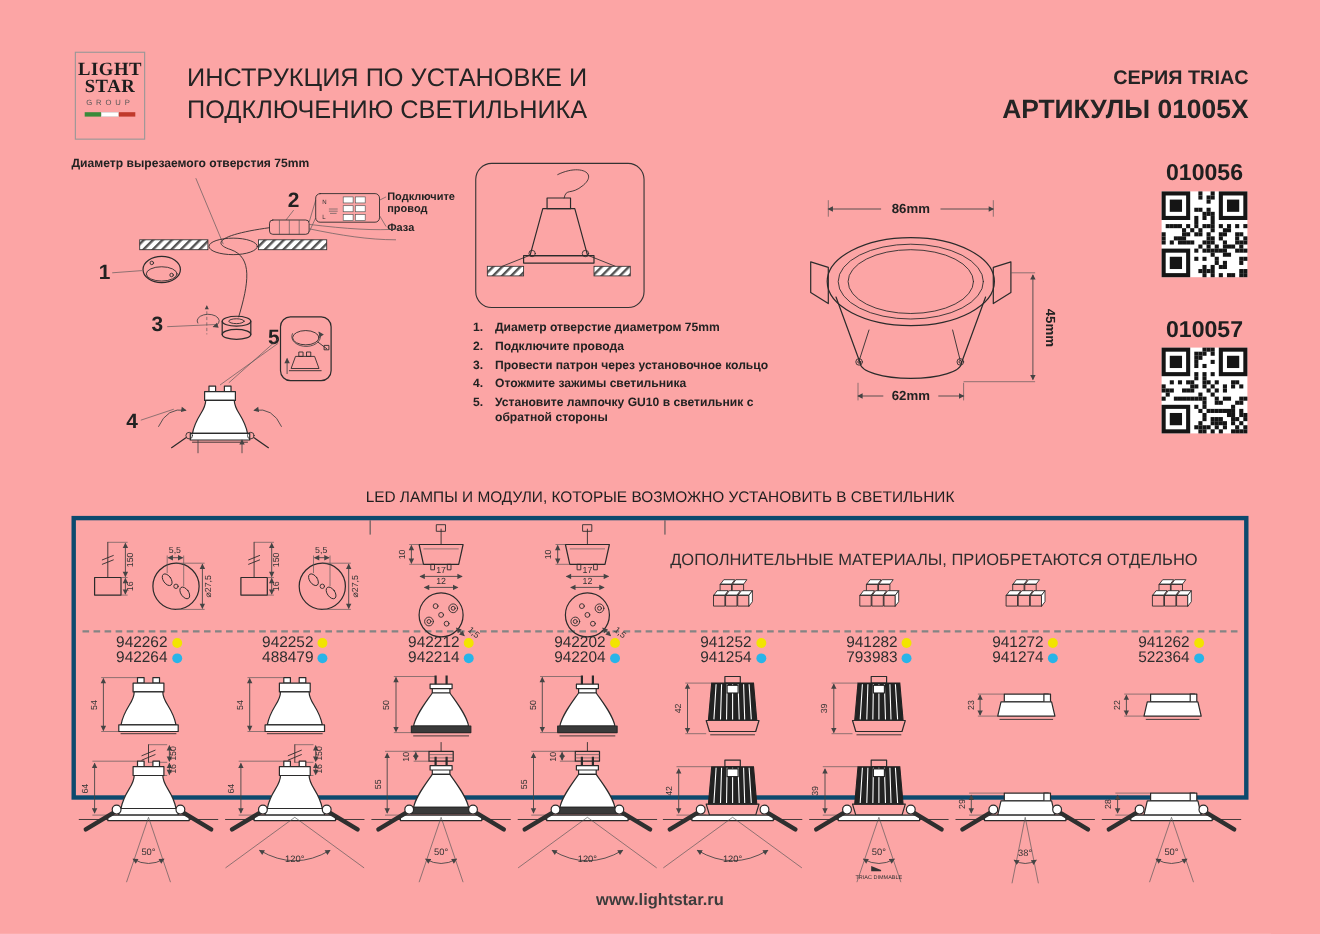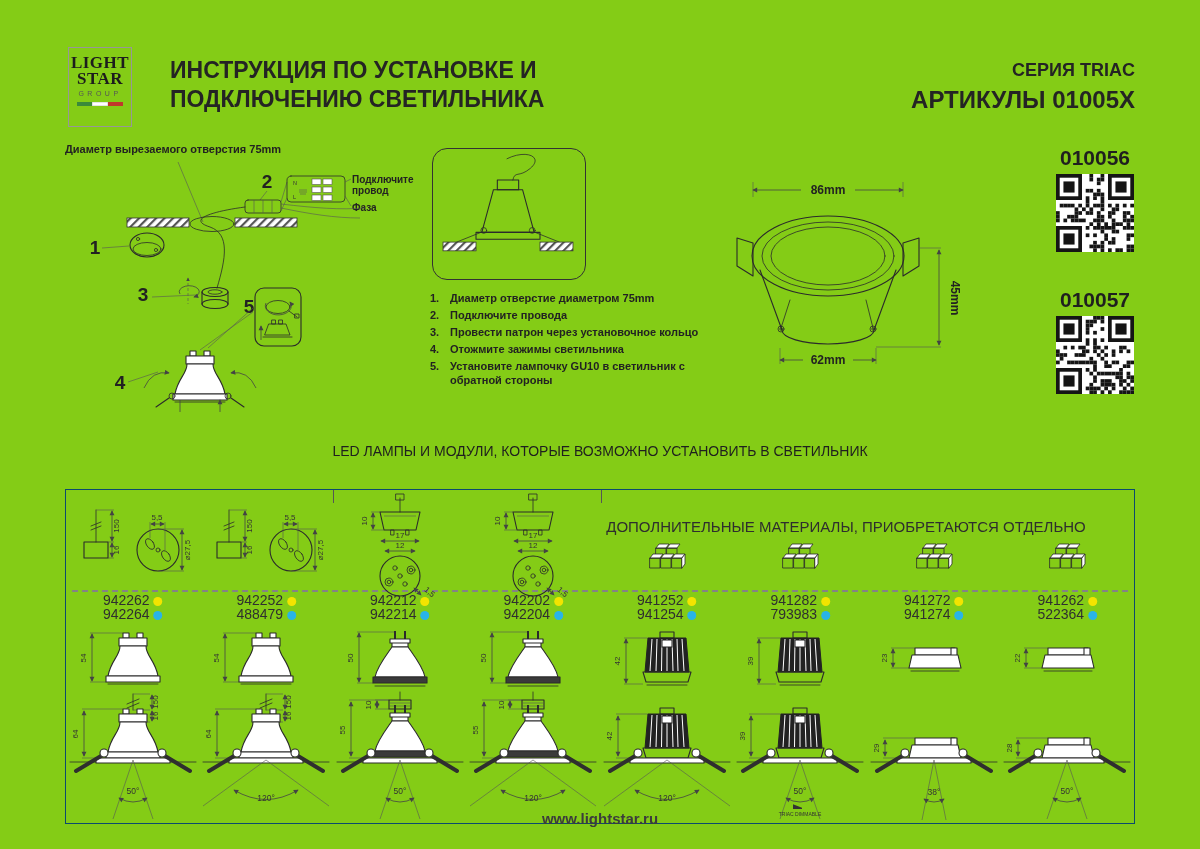--- a/index.html
+++ b/index.html
@@ -1,42 +1,42 @@
 <!DOCTYPE html>
 <html style="--dot-warm: #f2e400; --dot-cool: #29b4e8; --flag-green: #3a8a3a; --flag-red: #c0392b;"><head>
 <meta charset="utf-8">
 <style>
   html,body{margin:0;padding:0;background:#fff;}
-  #page{position:relative;width:1200px;height:849px;background:#84cc16;overflow:hidden;
+  #page{position:relative;width:1200px;height:849px;background:#fca5a5;overflow:hidden;
         font-family:"Liberation Sans",sans-serif;color:#2a2a2a;}
   .abs{position:absolute;}
   
   .logo-box{left:68px;top:47px;width:64px;height:80px;border:1px solid #979797;text-align:center;padding-top:7px;box-sizing:border-box;}
   .logo-word{font-family:"Liberation Serif",serif;font-weight:bold;font-size:17px;line-height:16px;color:#1d1d1d;letter-spacing:.5px;}
   .logo-group{font-size:7px;letter-spacing:3.5px;color:#555;margin-top:3px;}
   .flag{margin:5px auto 0;width:46px;height:4px;display:flex;}
   .flag span{flex:1;height:4px;display:block;}
   .f-g{background:var(--flag-green,#3a8a3a);} .f-w{background:#fff;box-shadow:inset 0 0 0 .5px #c9c9c9;} .f-r{background:var(--flag-red,#c0392b);}
-  .main-title{left:170px;top:56px;font-size:23px;font-weight:bold;line-height:29px;color:#242424;}
+  .main-title{left:170px;top:56px;font-size:23px;font-weight:normal;line-height:29px;color:#242424;}
   .right-head{right:65px;top:60px;text-align:right;color:#242424;}
   .series{font-size:18px;font-weight:bold;}
   .articles{font-size:24px;font-weight:bold;margin-top:5px;}
   
   .hole-note{left:65px;top:143px;font-size:11px;font-weight:bold;color:#222;}
   .wire-label{font-size:10px;font-weight:bold;color:#222;line-height:11px;}
   .steps{left:430px;top:291px;width:282px;}
   .step{display:flex;margin-bottom:3px;font-size:11px;font-weight:bold;color:#222;line-height:14px;}
   .step-num{width:20px;flex:none;}
   .step-text{width:250px;}
   .round-box{left:432px;top:148px;width:154px;height:132px;border:1.6px solid #333;border-radius:15px;box-sizing:border-box;}
   
   .qr-article{width:82px;text-align:center;font-size:21px;font-weight:bold;color:#1f1f1f;}
   
   .section-title{left:0;top:443px;width:100%;text-align:center;font-size:14px;color:#1f1f1f;}
-  .big-box{left:65px;top:489px;width:1070px;height:335px;border:1px solid #0c4a6e;box-sizing:border-box;}
+  .big-box{left:65px;top:469px;width:1070px;height:258px;border:4px solid #0c4a6e;box-sizing:border-box;}
   .extra-title{left:500px;top:28px;width:560px;text-align:center;font-size:15px;color:#2e2e2e;}
   .dash{left:6px;right:6px;top:100px;border-top:2px dashed #848484;height:0;}
   .tick{top:0;width:1px;height:13px;background:#555;}
   .lamp-grid{left:0;top:0;width:100%;height:100%;display:grid;grid-template-columns:repeat(8,1fr);}
   .col{position:relative;}
   .z{position:absolute;left:50%;transform:translateX(-50%);}
   .z-top{top:2px;} .z-codes{top:103px;width:100%;text-align:center;} .z-mid{top:138px;} .z-bot{top:200px;}
   .code-row{height:14px;line-height:14px;font-size:14px;color:#2f2f2f;white-space:nowrap;}
   .dot{display:inline-block;width:9px;height:9px;border-radius:50%;vertical-align:-1px;margin-left:4px;}
   .dot-warm{background:var(--dot-warm,#f2e400);} .dot-cool{background:var(--dot-cool,#29b4e8);}

